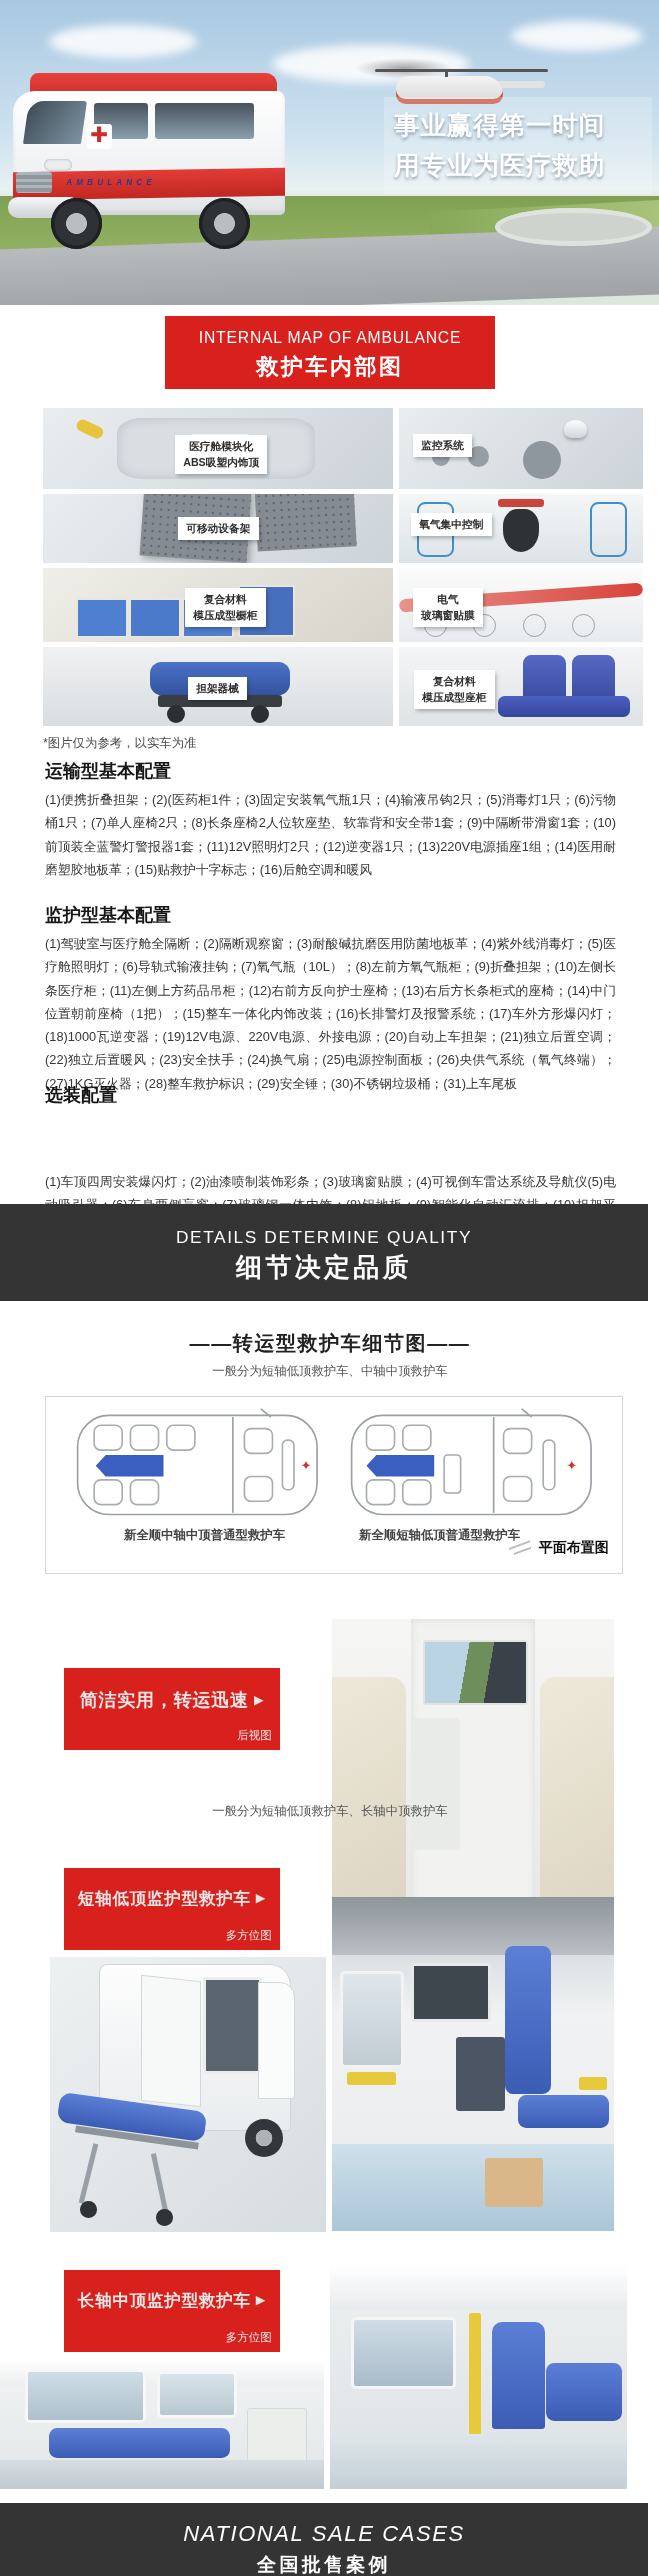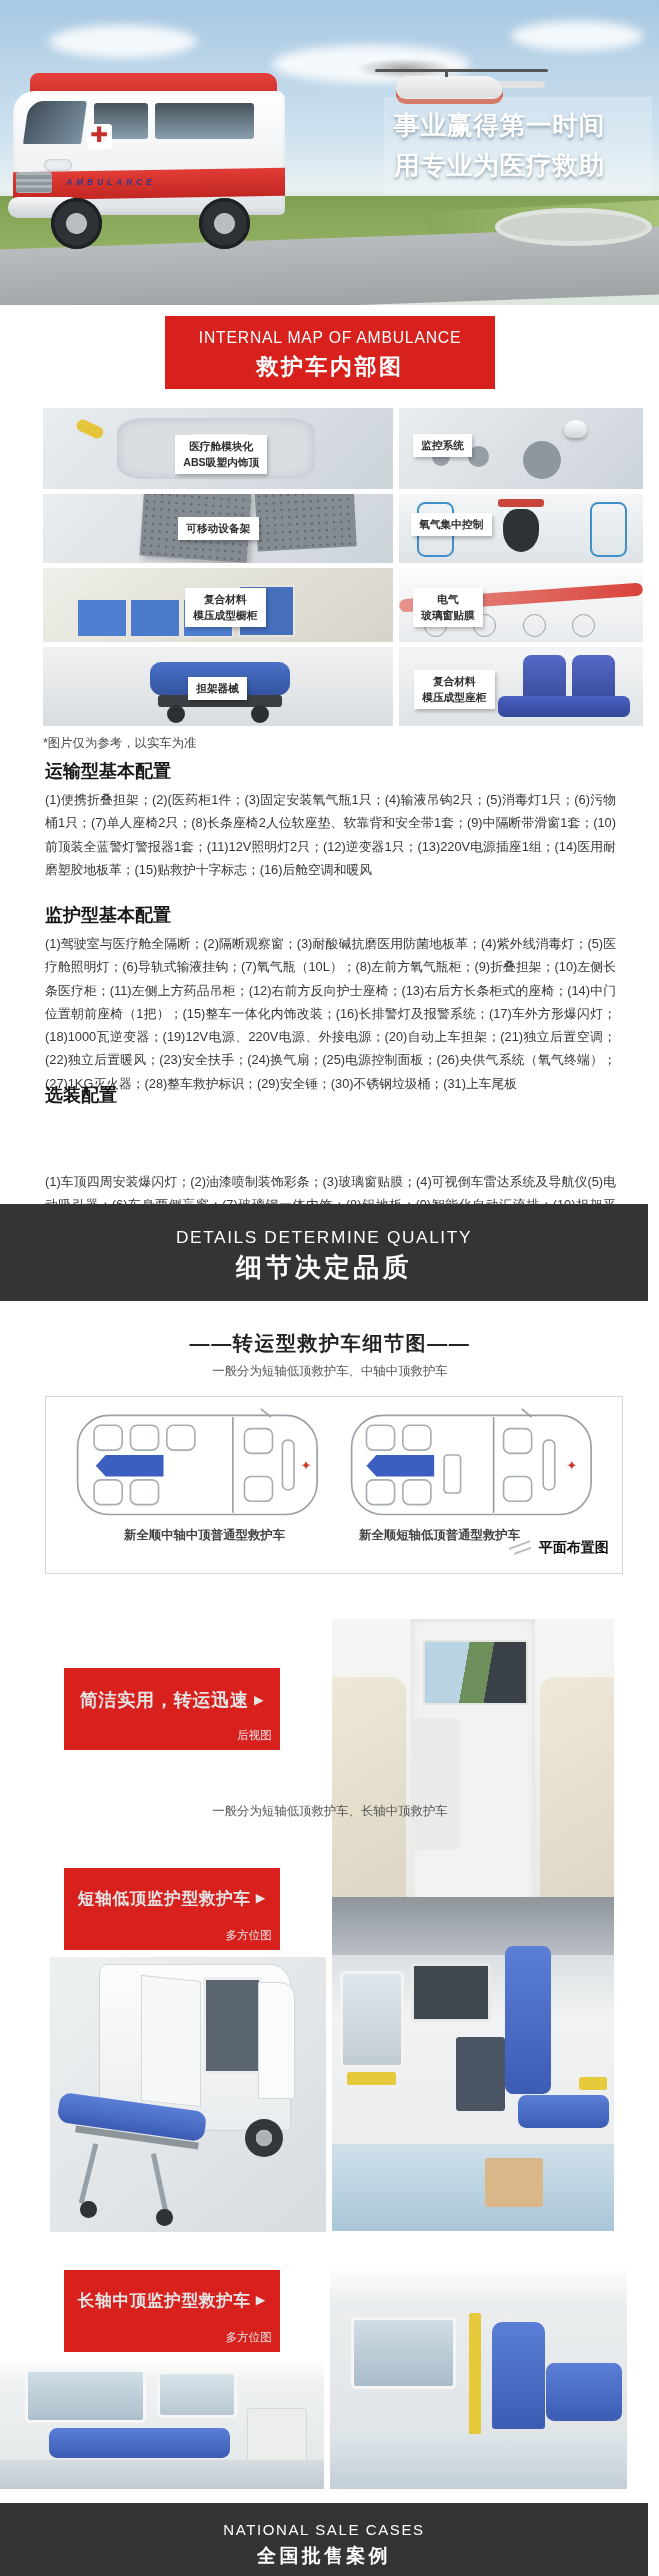--- a/index.html
+++ b/index.html
@@ -310,18 +310,18 @@
   <div class="photo" style="left:0;top:2359px;width:324px;height:130px;background:linear-gradient(#f2f4f4,#e2e6e8);">
     <div class="shape" style="left:0;top:0;width:324px;height:28px;background:linear-gradient(#ffffff,#eceeef);"></div>
     <div class="shape" style="left:25px;top:10px;width:115px;height:48px;background:linear-gradient(#cfdde6,#adc0cc);border:3.3px solid #f6f7f6;border-radius:5px;"></div>
     <div class="shape" style="left:157px;top:11.5px;width:74px;height:41px;background:linear-gradient(#d8e3ea,#b7c8d2);border:3.3px solid #f6f7f6;border-radius:5px;"></div>
     <div class="shape blue" style="left:49px;top:69px;width:181px;height:30px;border-radius:8.2px;"></div>
     <div class="shape" style="left:247px;top:49px;width:58px;height:66px;background:#eceeec;border:1.6px solid #d4d8d9;border-radius:3.3px;"></div>
     <div class="shape" style="left:0;top:101px;width:324px;height:30px;background:linear-gradient(#d6dde1,#bfc9cf);"></div>
   </div>
 
   <div class="abs banner-dark" style="top:2503px;height:73px;">
-    <div class="en" style="margin-top:18px;font-size:15px;">NATIONAL SALE CASES</div>
+    <div class="en" style="margin-top:18px;font-size:22px;font-style:italic;">NATIONAL SALE CASES</div>
     <div class="cn" style="margin-top:5px;font-size:19px;">全国批售案例</div>
   </div>
 
 </div>
 
 
 </body></html>

